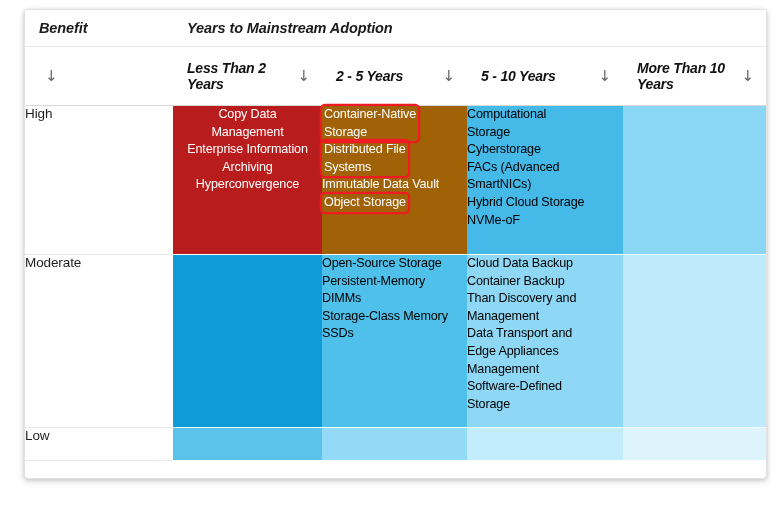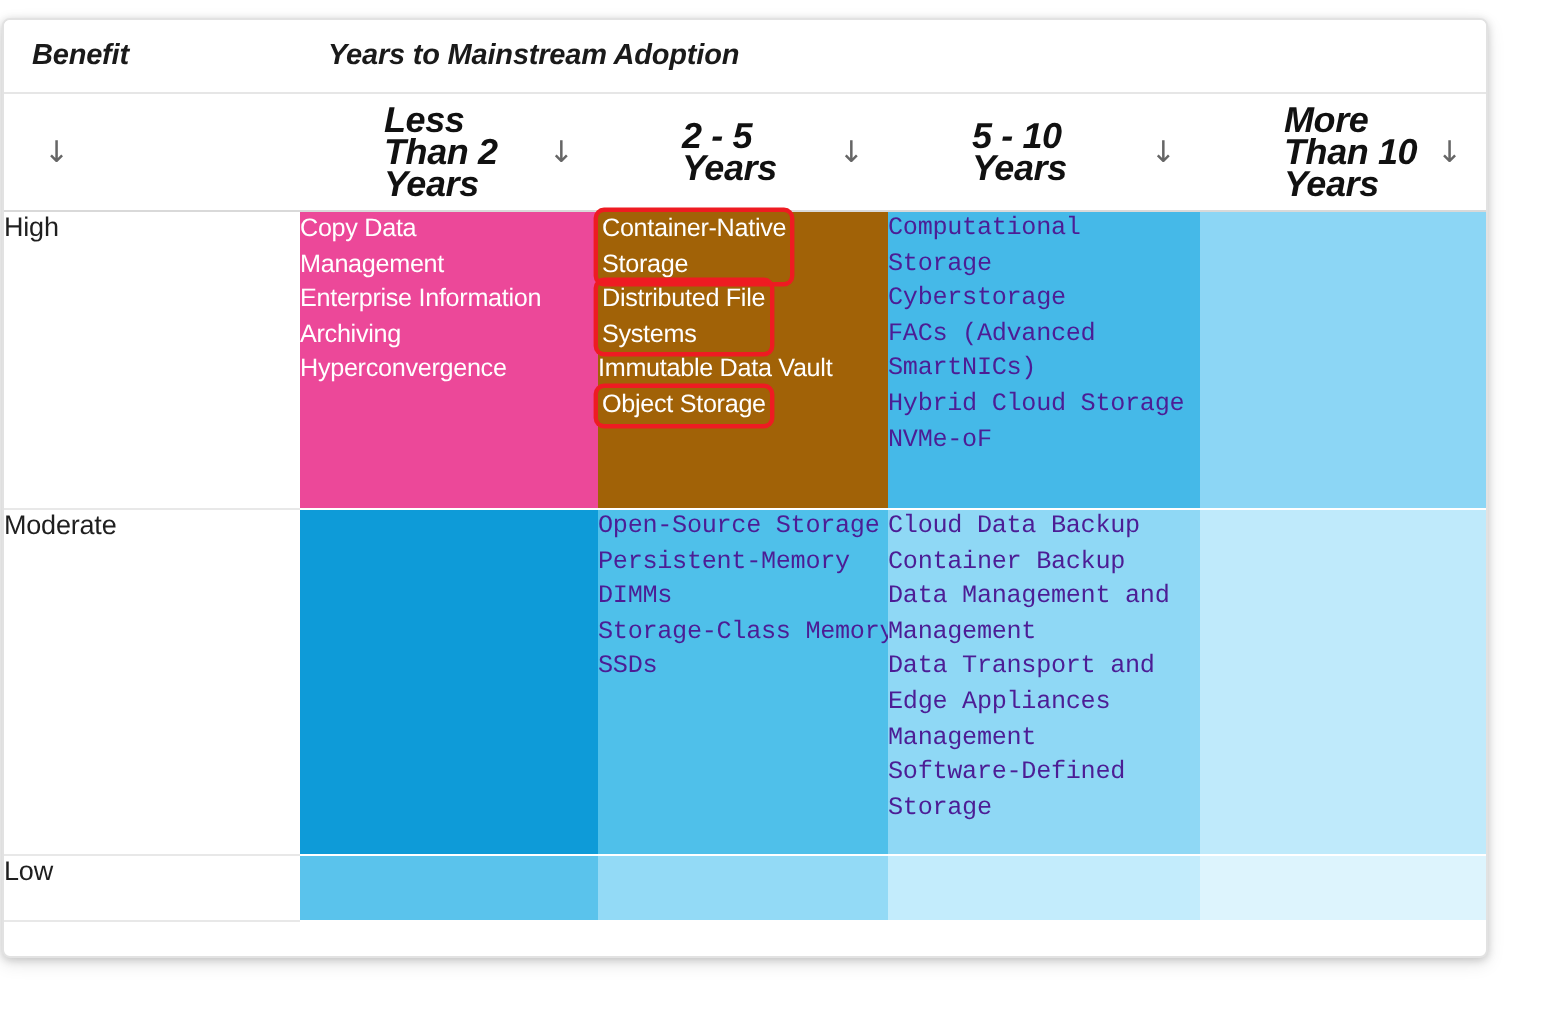--- a/index.html
+++ b/index.html
@@ -8,21 +8,21 @@
     background:#ffffff;
     font-family:"Liberation Sans","DejaVu Sans",sans-serif;
     -webkit-font-smoothing:antialiased;
     overflow:hidden;
   }
   #root{position:relative;width:778px;height:512px;}
 
   
   .card{
     position:absolute;
-    left:1px;top:9px;
+    left:24px;top:9px;
     width:743px;height:470px;
     background:#ffffff;
     border:1px solid #e2e2e2;
     border-radius:4px;
     box-shadow:0 1px 4px rgba(0,0,0,.18), 0 3px 9px rgba(0,0,0,.10);
     box-sizing:border-box;
     overflow:hidden;
   }
 
   .tbl{
@@ -62,25 +62,24 @@
     display:flex;
     align-items:center;
     justify-content:space-between;
     padding:0 12px 0 14px;
     box-sizing:border-box;
     width:100%;
   }
   .colhead .lbl{
     font-style:italic;
     font-weight:bold;
-    font-size:18px;
+    font-size:14px;
     line-height:16px;
     color:#111;
     letter-spacing:-.2px;
-    margin-left:28px;
   }
   .sortarrow{
     font-size:15px;
     color:#666;
     line-height:1;
     font-family:"DejaVu Sans",sans-serif;
     flex:0 0 auto;
     margin-left:6px;
   }
   .benefit-head{
@@ -105,21 +104,21 @@
   }
   .cell ul{list-style:none;margin:0;padding:0;}
   .cell li{
     font-size:12.6px;
     line-height:17.6px;
     letter-spacing:-.15px;
     white-space:nowrap;
     position:relative;
   }
   .lt-dark li{color:#ffffff;}
-  .lt-light li{color:#4c1d95;font-family:Liberation Mono, monospace;}
+  .lt-light li{color:#000000;}
 
   .hl{
     display:inline-block;
     box-shadow:0 0 0 2.2px #ee1b22;
     border-radius:3px;
     padding:0 2px;
     position:relative;
     z-index:3;
   }
   .hl-wrap{
@@ -190,21 +189,21 @@
             </td>
             <td>
               <div class="colhead">
                 <span class="lbl">More Than 10 Years</span>
                 <span class="sortarrow">↓</span>
               </div>
             </td>
           </tr>
           <tr>
             <td class="rowlabel" style="height: 148px;">High</td>
-            <td class="cell lt-dark" style="background: #ec4899;">
+            <td class="cell lt-dark" style="background: #b91c1c; text-align: center;">
               <ul>
                 <li>Copy Data</li>
                 <li>Management</li>
                 <li>Enterprise Information</li>
                 <li>Archiving</li>
                 <li>Hyperconvergence</li>
               </ul>
             </td>
             <td class="cell lt-dark" style="background: #a16207;">
               <ul>
@@ -236,21 +235,21 @@
                 <li>Persistent-Memory</li>
                 <li>DIMMs</li>
                 <li>Storage-Class Memory</li>
                 <li>SSDs</li>
               </ul>
             </td>
             <td class="cell lt-light" style="background: rgb(143, 216, 245); margin-left: 16px;">
               <ul>
                 <li>Cloud Data Backup</li>
                 <li>Container Backup</li>
-                <li>Data Management and</li>
+                <li>Than Discovery and</li>
                 <li>Management</li>
                 <li>Data Transport and</li>
                 <li>Edge Appliances</li>
                 <li>Management</li>
                 <li>Software-Defined</li>
                 <li>Storage</li>
               </ul>
             </td>
             <td class="cell lt-light" style="background: rgb(191, 234, 251);"></td>
           </tr>

